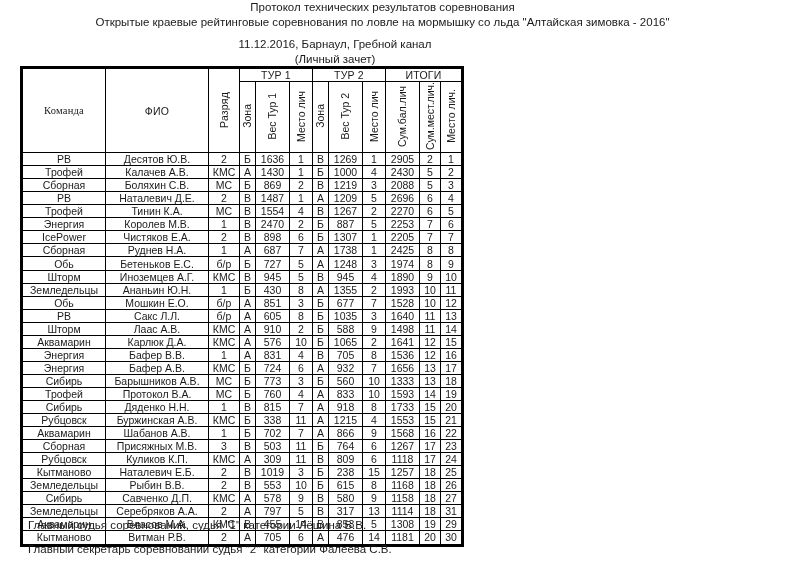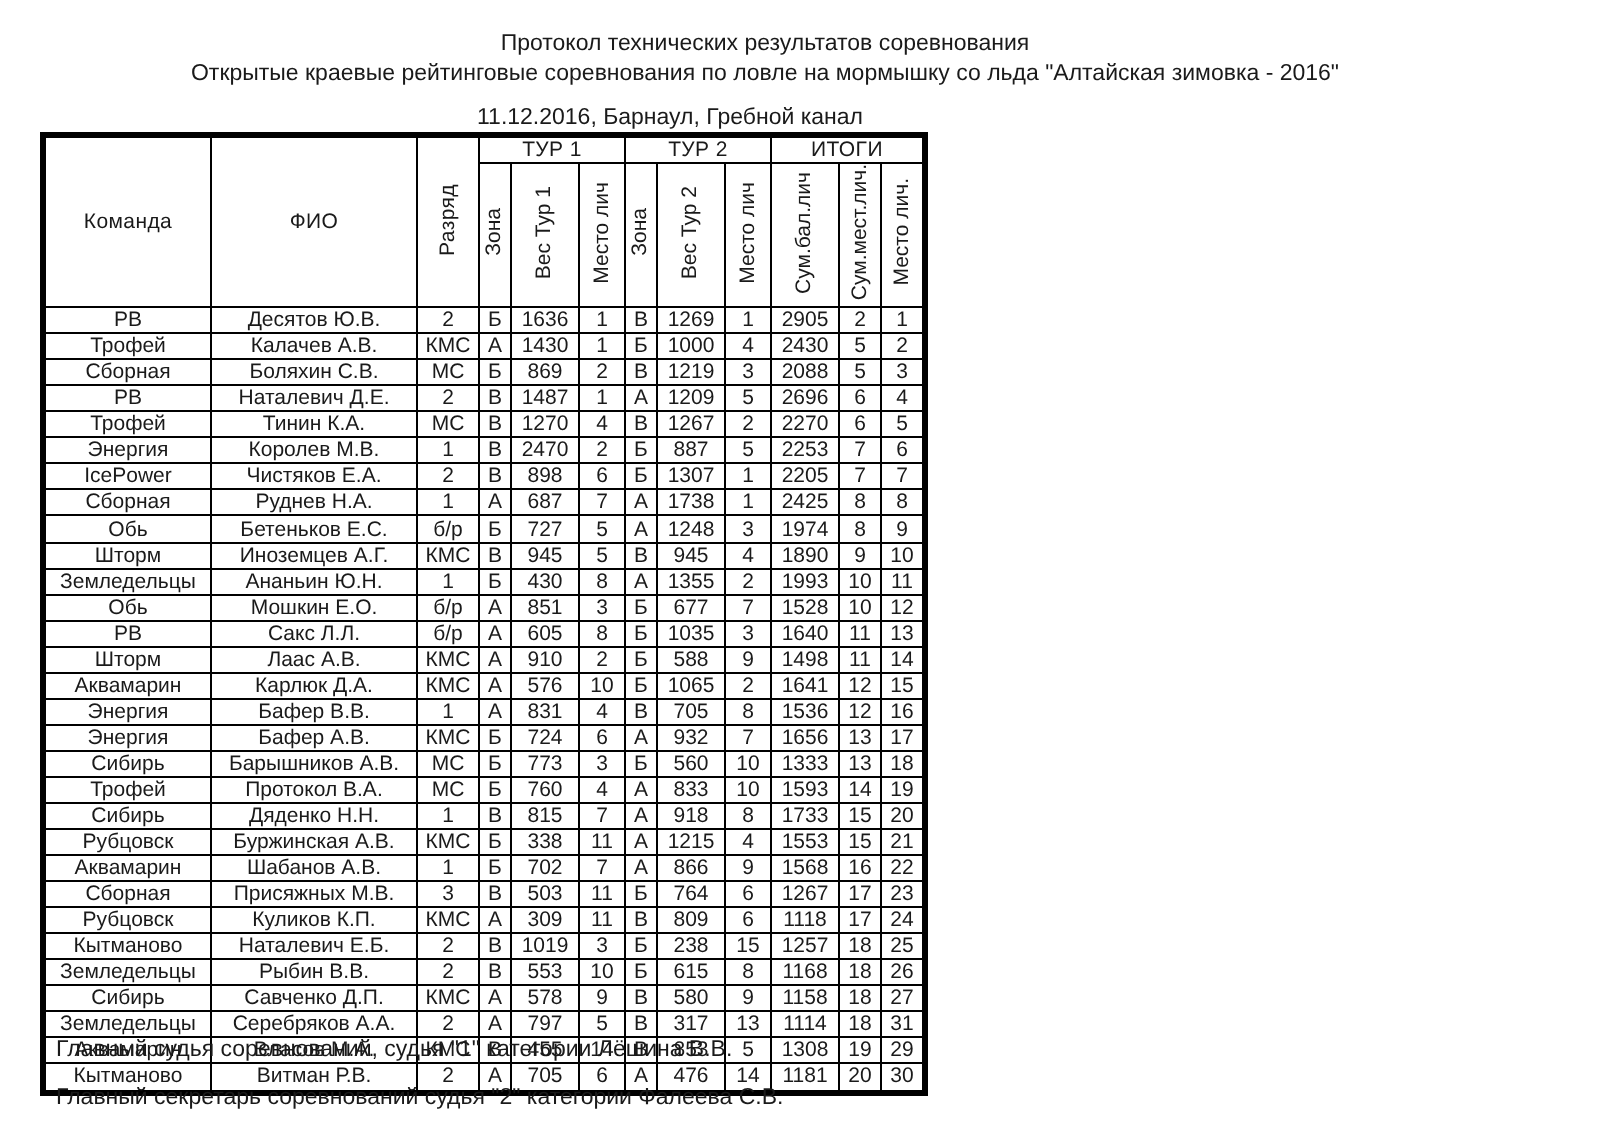--- a/index.html
+++ b/index.html
@@ -16,21 +16,20 @@
   }
   .page {
     position: relative;
     width: 800px;
     height: 566px;
     box-sizing: border-box;
   }
 
   
   .titles {
-    padding-top: 15px;
   }
   .title-line {
     text-align: center;
     font-size: 11.5px;
     line-height: 15px;
     white-space: nowrap;
   }
   .title-main {
     margin-left: -35px;
   }
@@ -127,21 +126,21 @@
     <div class="title-line title-main">Протокол технических результатов соревнования</div>
     <div class="title-line title-sub">Открытые краевые рейтинговые соревнования по ловле на мормышку со льда "Алтайская зимовка - 2016"</div>
     <div class="title-line title-place">11.12.2016, Барнаул, Гребной канал</div>
     <div class="title-line title-kind">(Личный зачет)</div>
   </div>
 
   <div class="table-wrap">
     <table class="proto">
       <thead>
         <tr class="grp">
-          <td class="c-team blank-cell" rowspan="2" style="vertical-align:middle;">Команда</td>
+          <td class="c-team blank-cell" rowspan="2" style="vertical-align:middle;font-family:Liberation Serif, serif;">Команда</td>
           <td class="c-fio blank-cell" rowspan="2" style="vertical-align:middle;">ФИО</td>
           <td class="c-rank blank-cell" rowspan="2">
             <span class="vtext">Разряд</span>
           </td>
           <td colspan="3">ТУР 1</td>
           <td colspan="3">ТУР 2</td>
           <td colspan="3">ИТОГИ</td>
         </tr>
         <tr>
           <td class="c-zone vhead">
@@ -228,21 +227,21 @@
             <td class="c-place">5</td>
             <td class="c-sumb">2696</td>
             <td class="c-summ">6</td>
             <td class="c-placef">4</td>
           </tr>
           <tr>
             <td class="c-team">Трофей</td>
             <td class="c-fio">Тинин К.А.</td>
             <td class="c-rank">МС</td>
             <td class="c-zone">В</td>
-            <td class="c-weight">1270</td>
+            <td class="c-weight">1554</td>
             <td class="c-place">4</td>
             <td class="c-zone">В</td>
             <td class="c-weight">1267</td>
             <td class="c-place">2</td>
             <td class="c-sumb">2270</td>
             <td class="c-summ">6</td>
             <td class="c-placef">5</td>
           </tr>
           <tr>
             <td class="c-team">Энергия</td>

